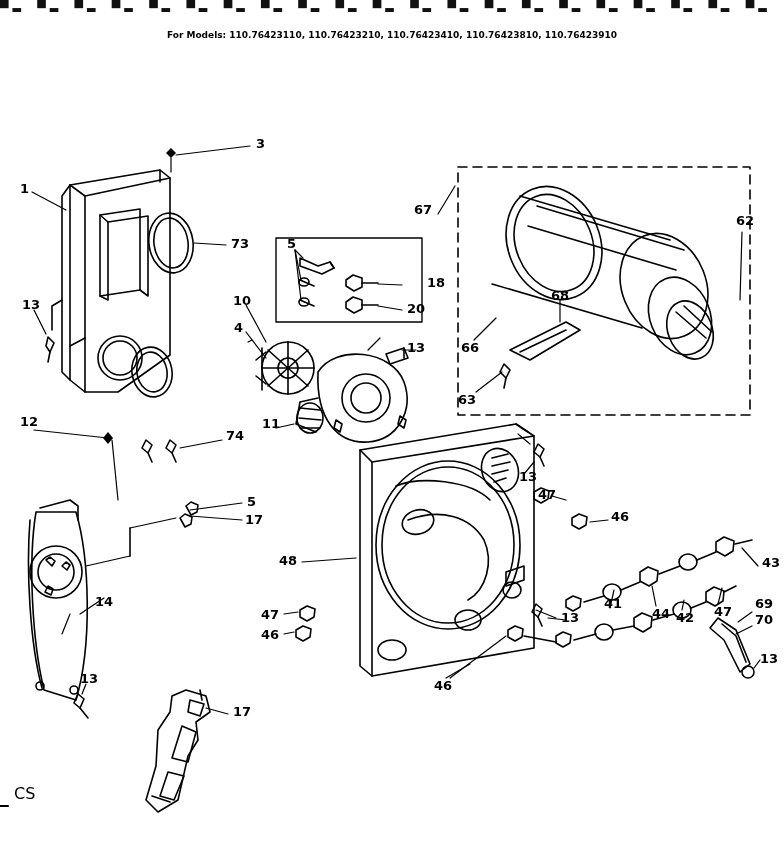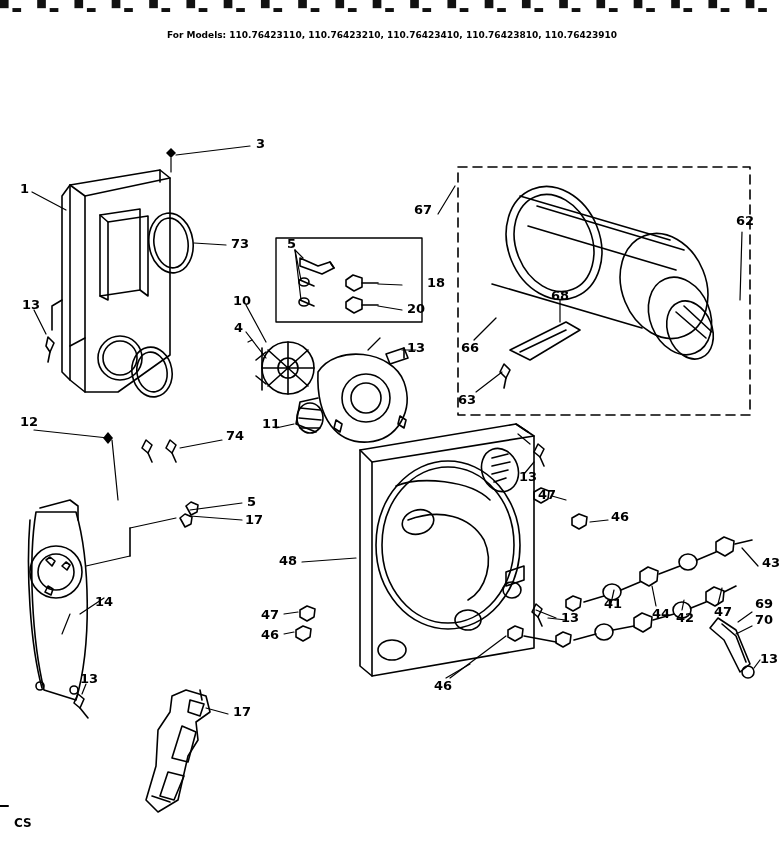--- a/index.html
+++ b/index.html
@@ -53,24 +53,24 @@
     font-family: "DejaVu Sans Mono", monospace;
     font-size: 14px;
     font-weight: bold;
     letter-spacing: 4px;
     color: #111;
     white-space: nowrap;
   }
   .corner-cs {
     position: absolute;
     left: 14px;
-    top: 816px;
+    top: 784px;
     font-family: "DejaVu Sans", sans-serif;
-    font-size: 12px;
-    font-weight: bold;
+    font-size: 16px;
+    font-weight: normal;
   }
   .corner-tick {
     position: absolute;
     left: 0px;
     top: 805px;
     width: 8px;
     height: 2px;
     background: #000;
   }
   .callout {

